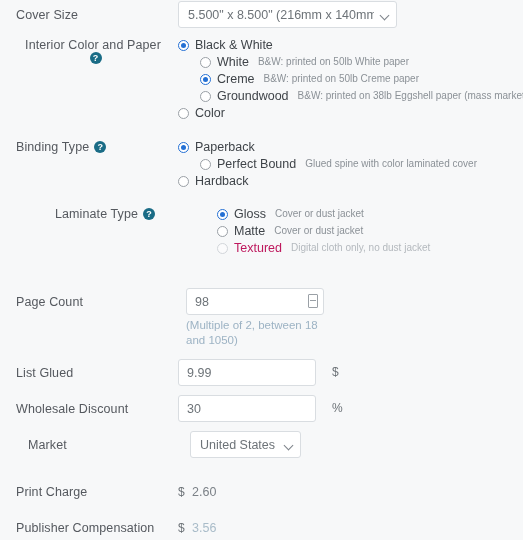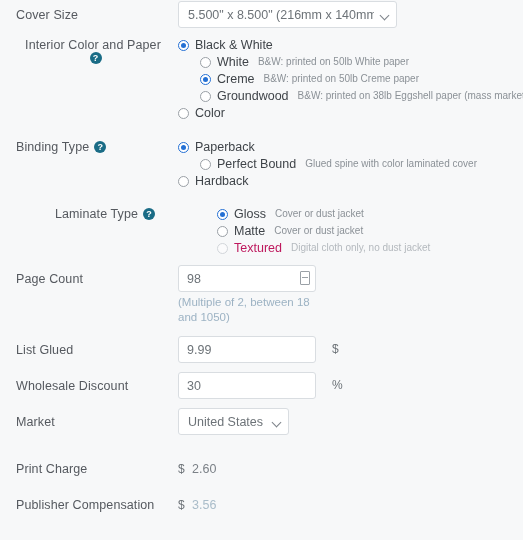--- a/index.html
+++ b/index.html
@@ -294,21 +294,21 @@
         <div class="radio-line">
           <span class="rad disabled"></span>
           <span class="r-label dim">Textured</span>
           <span class="r-desc dim">Digital cloth only, no dust jacket</span>
         </div>
 
       </div>
     </div>
   </div>
 
-  <div class="row" style="margin-top:7px;">
+  <div class="row" style="margin-top:30px;gap:8px;">
     <div class="label-col" style="height:27px;">
       <span>Page Count</span>
     </div>
     <div class="field-col" style="flex-direction:column;">
       <span class="spin-wrap">
         <input class="txt" type="text" value="98" style="">
         <span class="spinner"></span>
       </span>
       <div class="hint">(Multiple of 2, between 18 and 1050)</div>
     </div>
@@ -327,21 +327,21 @@
   <div class="row" style="margin-top:9px;">
     <div class="label-col" style="height:27px;">
       <span>Wholesale Discount</span>
     </div>
     <div class="field-col">
       <input class="txt" type="text" value="30" style="">
       <span class="unit">%</span>
     </div>
   </div>
 
-  <div class="row" style="margin-top:9px;">
+  <div class="row" style="margin-top:9px;padding-left:12px;">
     <div class="label-col" style="height:27px;">
       <span>Market</span>
     </div>
     <div class="field-col">
       <span class="select-wrap">
         <select class="styled" id="market-select">
           <option>United States</option>
         </select>
       </span>
     </div>

